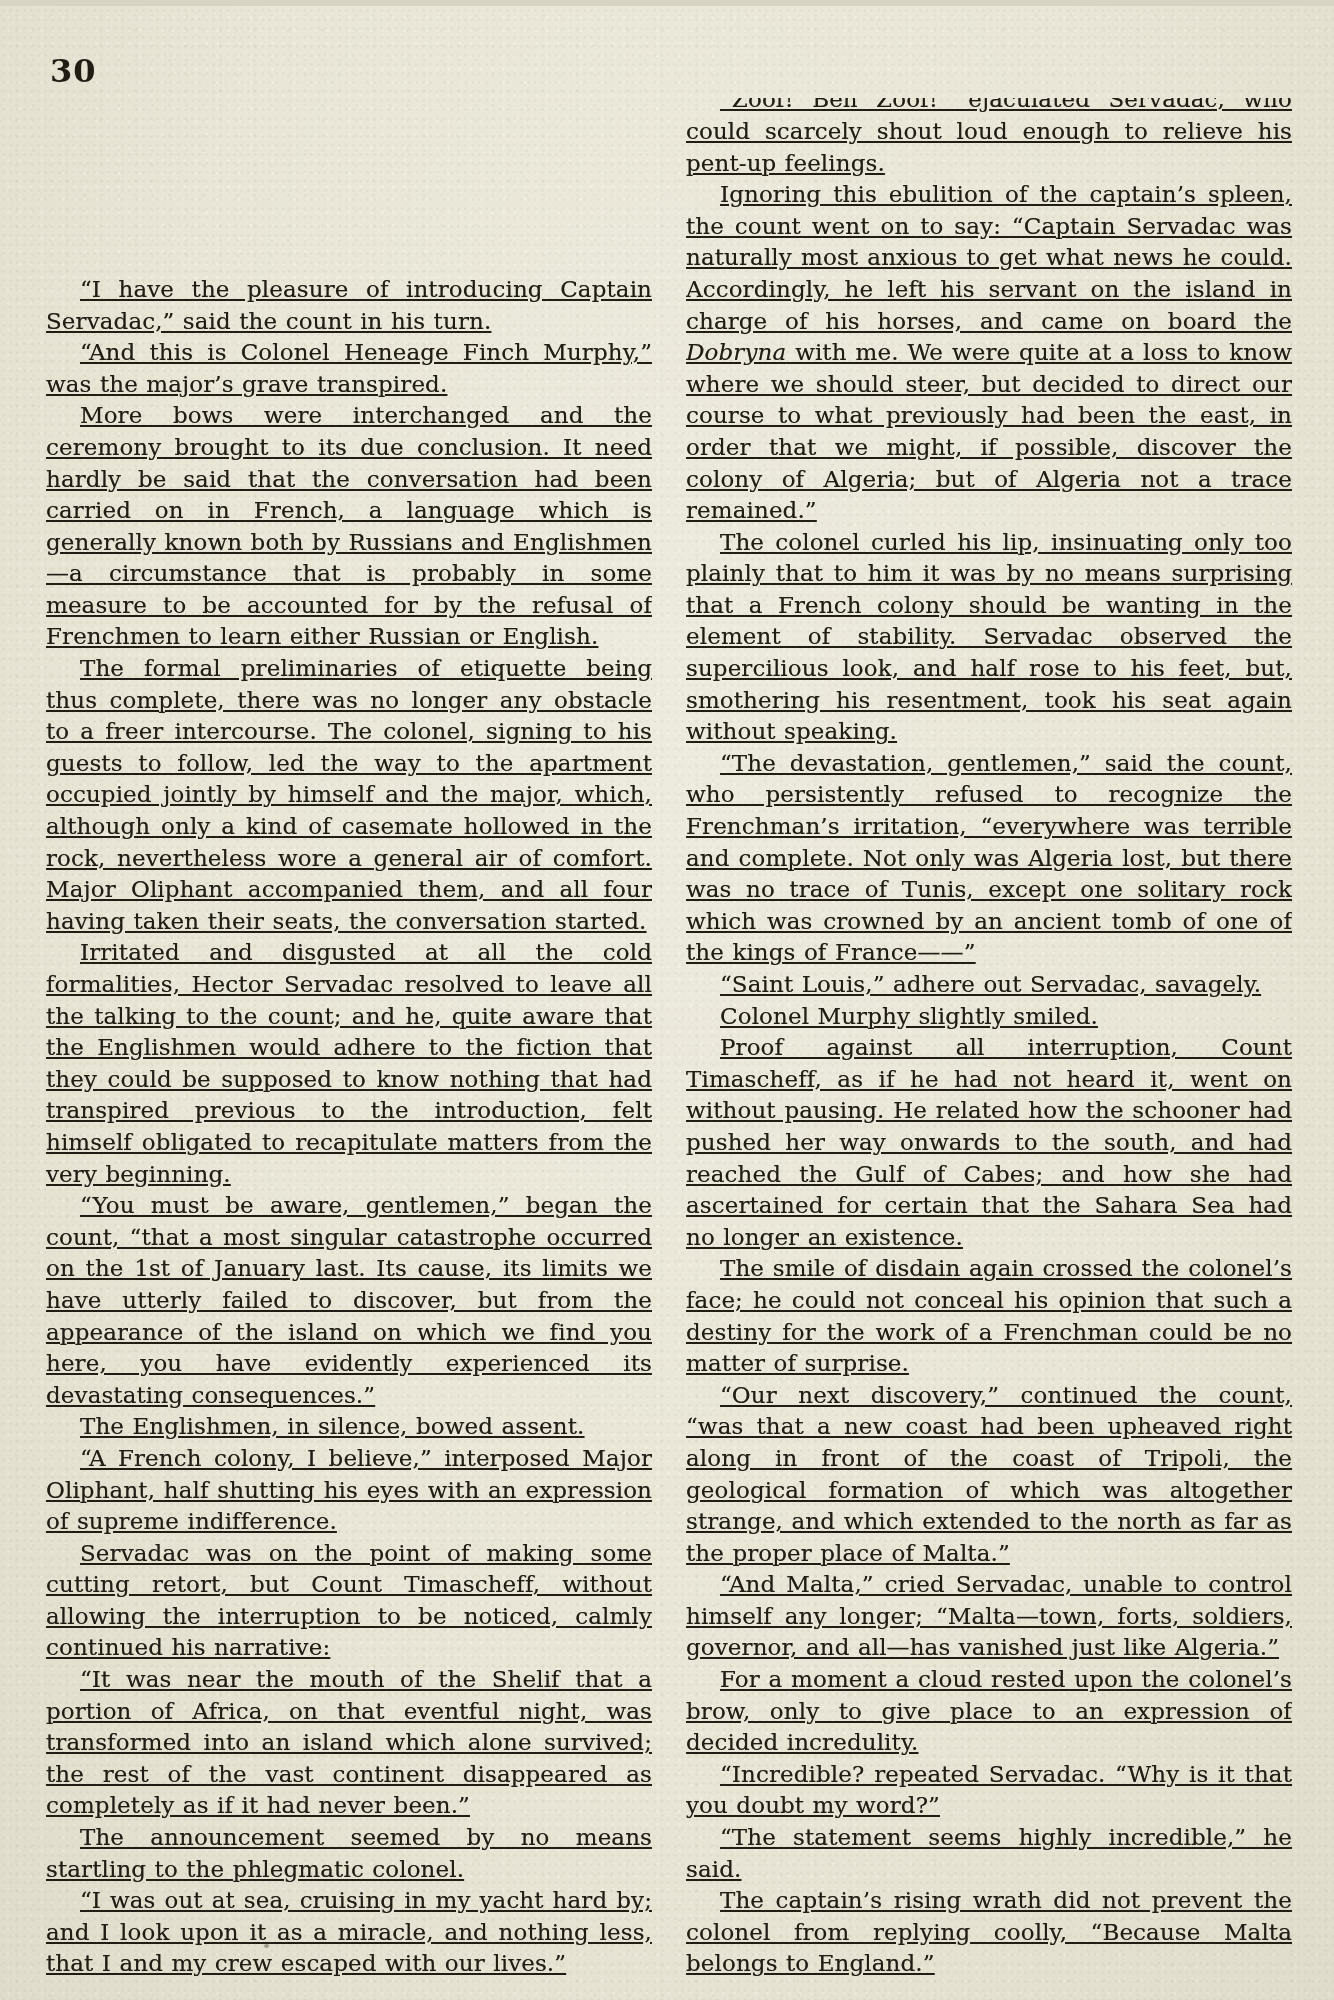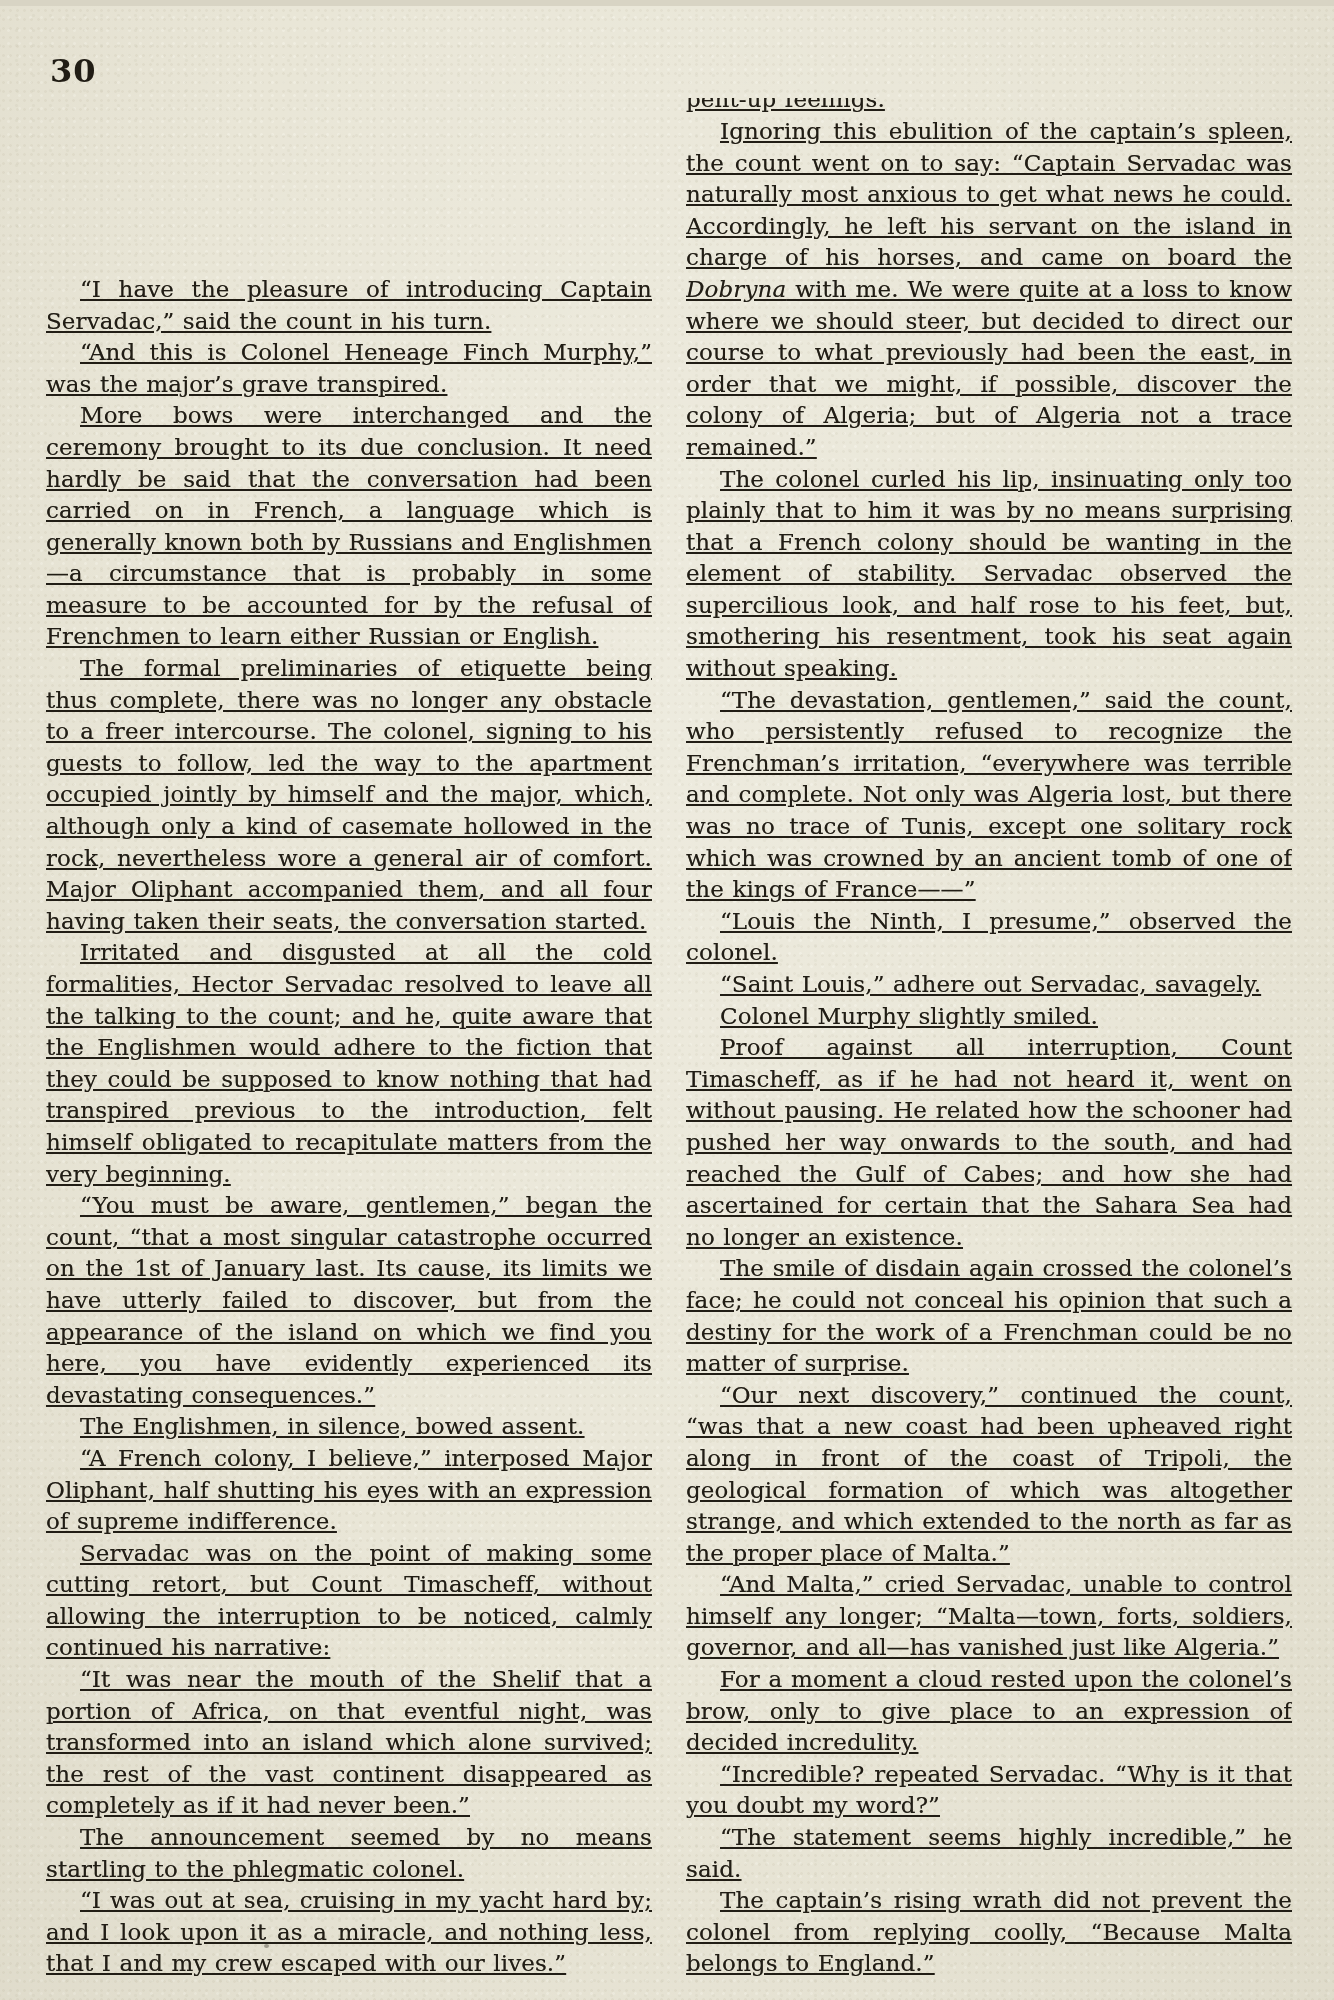--- a/index.html
+++ b/index.html
@@ -111,21 +111,20 @@
         <p class="para">Servadac was on the point of making some cutting retort, but Count Timascheff, without allowing the interruption to be noticed, calmly continued his narrative:</p>
         <p class="para">“It was near the mouth of the Shelif that a portion of Africa, on that eventful night, was transformed into an island which alone survived; the rest of the vast continent disappeared as completely as if it had never been.”</p>
         <p class="para">The announcement seemed by no means startling to the phlegmatic colonel.</p>
         <p class="para">“I was out at sea, cruising in my yacht hard by; and I look upon it as a miracle, and nothing less, that I and my crew escaped with our lives.”</p>
       </div>
     <div class="column">
         <p class="para">“Zoof!  Ben Zoof!” ejaculated Servadac, who could scarcely shout loud enough to relieve his pent-up feelings.</p>
         <p class="para">Ignoring this ebulition of the captain’s spleen, the count went on to say: “Captain Servadac was naturally most anxious to get what news he could.  Accordingly, he left his servant on the island in charge of his horses, and came on board the <em>Dobryna</em> with me.  We were quite at a loss to know where we should steer, but decided to direct our course to what previously had been the east, in order that we might, if possible, discover the colony of Algeria; but of Algeria not a trace remained.”</p>
         <p class="para">The colonel curled his lip, insinuating only too plainly that to him it was by no means surprising that a French colony should be wanting in the element of stability.  Servadac observed the supercilious look, and half rose to his feet, but, smothering his resentment, took his seat again without speaking.</p>
         <p class="para">“The devastation, gentlemen,” said the count, who persistently refused to recognize the Frenchman’s irritation, “everywhere was terrible and complete.  Not only was Algeria lost, but there was no trace of Tunis, except one solitary rock which was crowned by an ancient tomb of one of the kings of France——”</p>
-        <p class="para">“Louis the Ninth, I presume,” observed the colonel.</p>
         <p class="para">“Saint Louis,” adhere out Servadac, savagely.</p>
         <p class="para">Colonel Murphy slightly smiled.</p>
         <p class="para">Proof against all interruption, Count Timascheff, as if he had not heard it, went on without pausing.  He related how the schooner had pushed her way onwards to the south, and had reached the Gulf of Cabes; and how she had ascertained for certain that the Sahara Sea had no longer an existence.</p>
         <p class="para">The smile of disdain again crossed the colonel’s face; he could not conceal his opinion that such a destiny for the work of a Frenchman could be no matter of surprise.</p>
         <p class="para">“Our next discovery,” continued the count, “was that a new coast had been upheaved right along in front of the coast of Tripoli, the geological formation of which was altogether strange, and which extended to the north as far as the proper place of Malta.”</p>
         <p class="para">“And Malta,” cried Servadac, unable to control himself any longer; “Malta—town, forts, soldiers, governor, and all—has vanished just like Algeria.”</p>
         <p class="para">For a moment a cloud rested upon the colonel’s brow, only to give place to an expression of decided incredulity.</p>
         <p class="para">“Incredible? repeated Servadac.  “Why is it that you doubt my word?”</p>
         <p class="para">“The statement seems highly incredible,” he said.</p>
         <p class="para">The captain’s rising wrath did not prevent the colonel from replying coolly, “Because Malta belongs to England.”</p>

